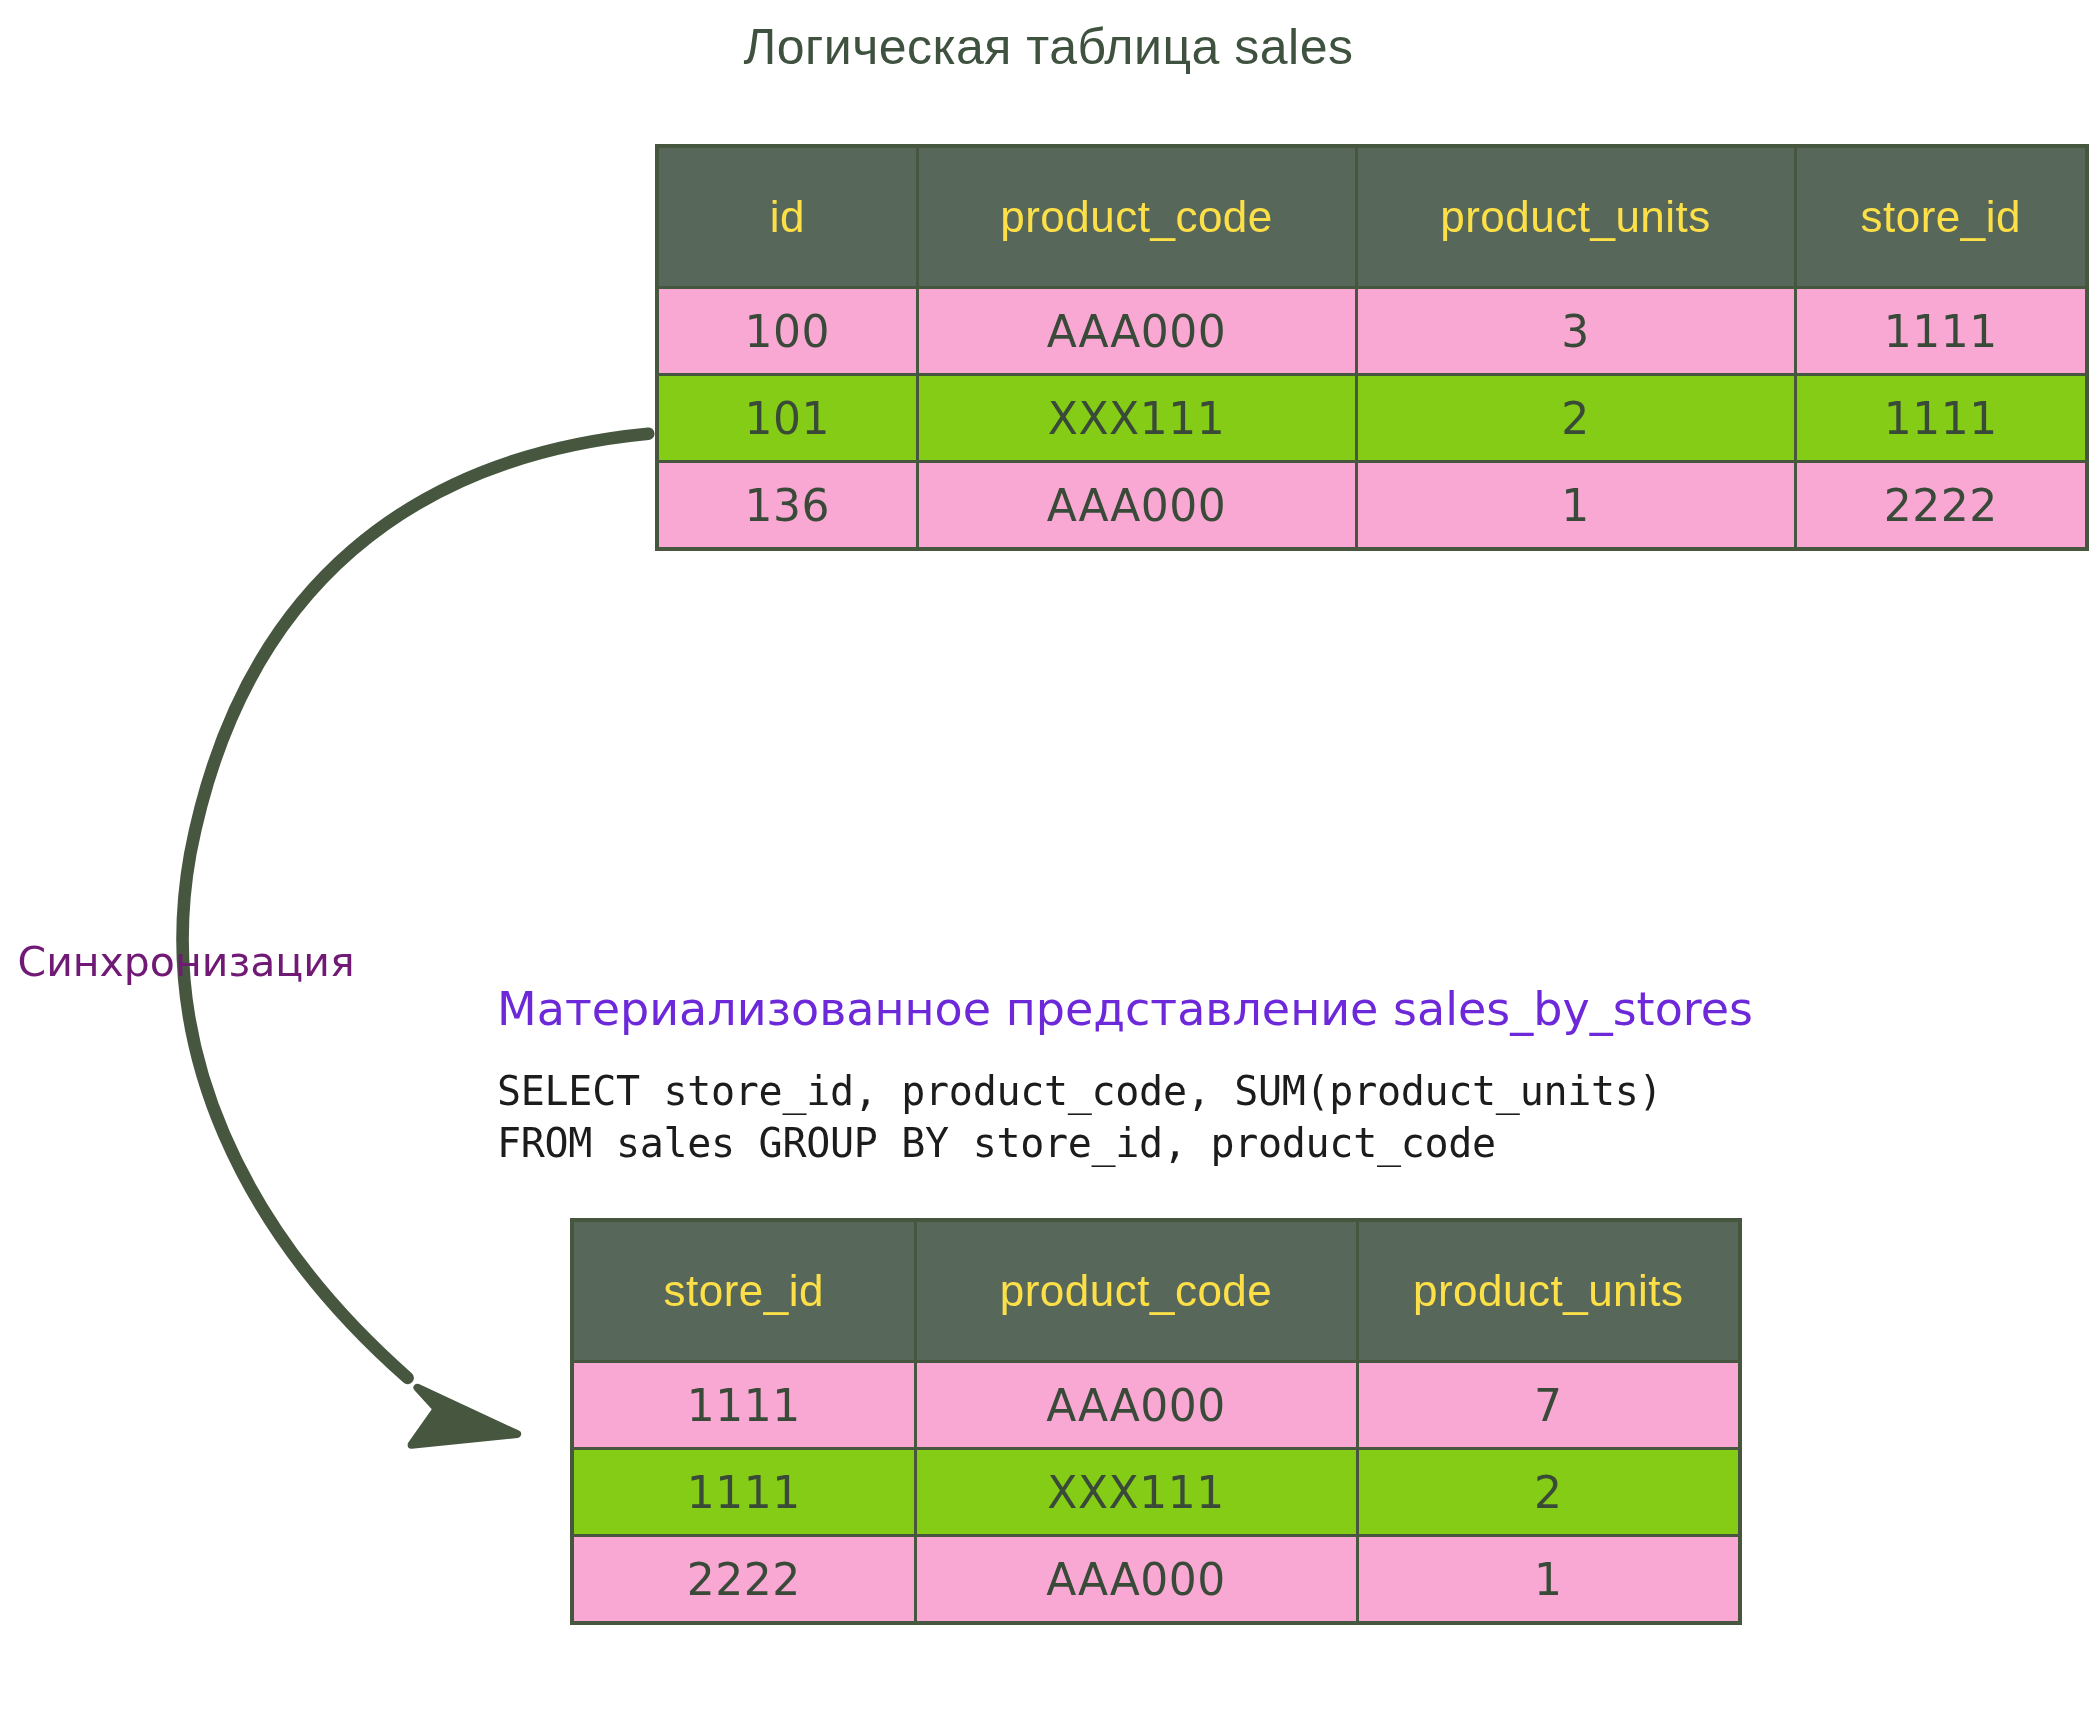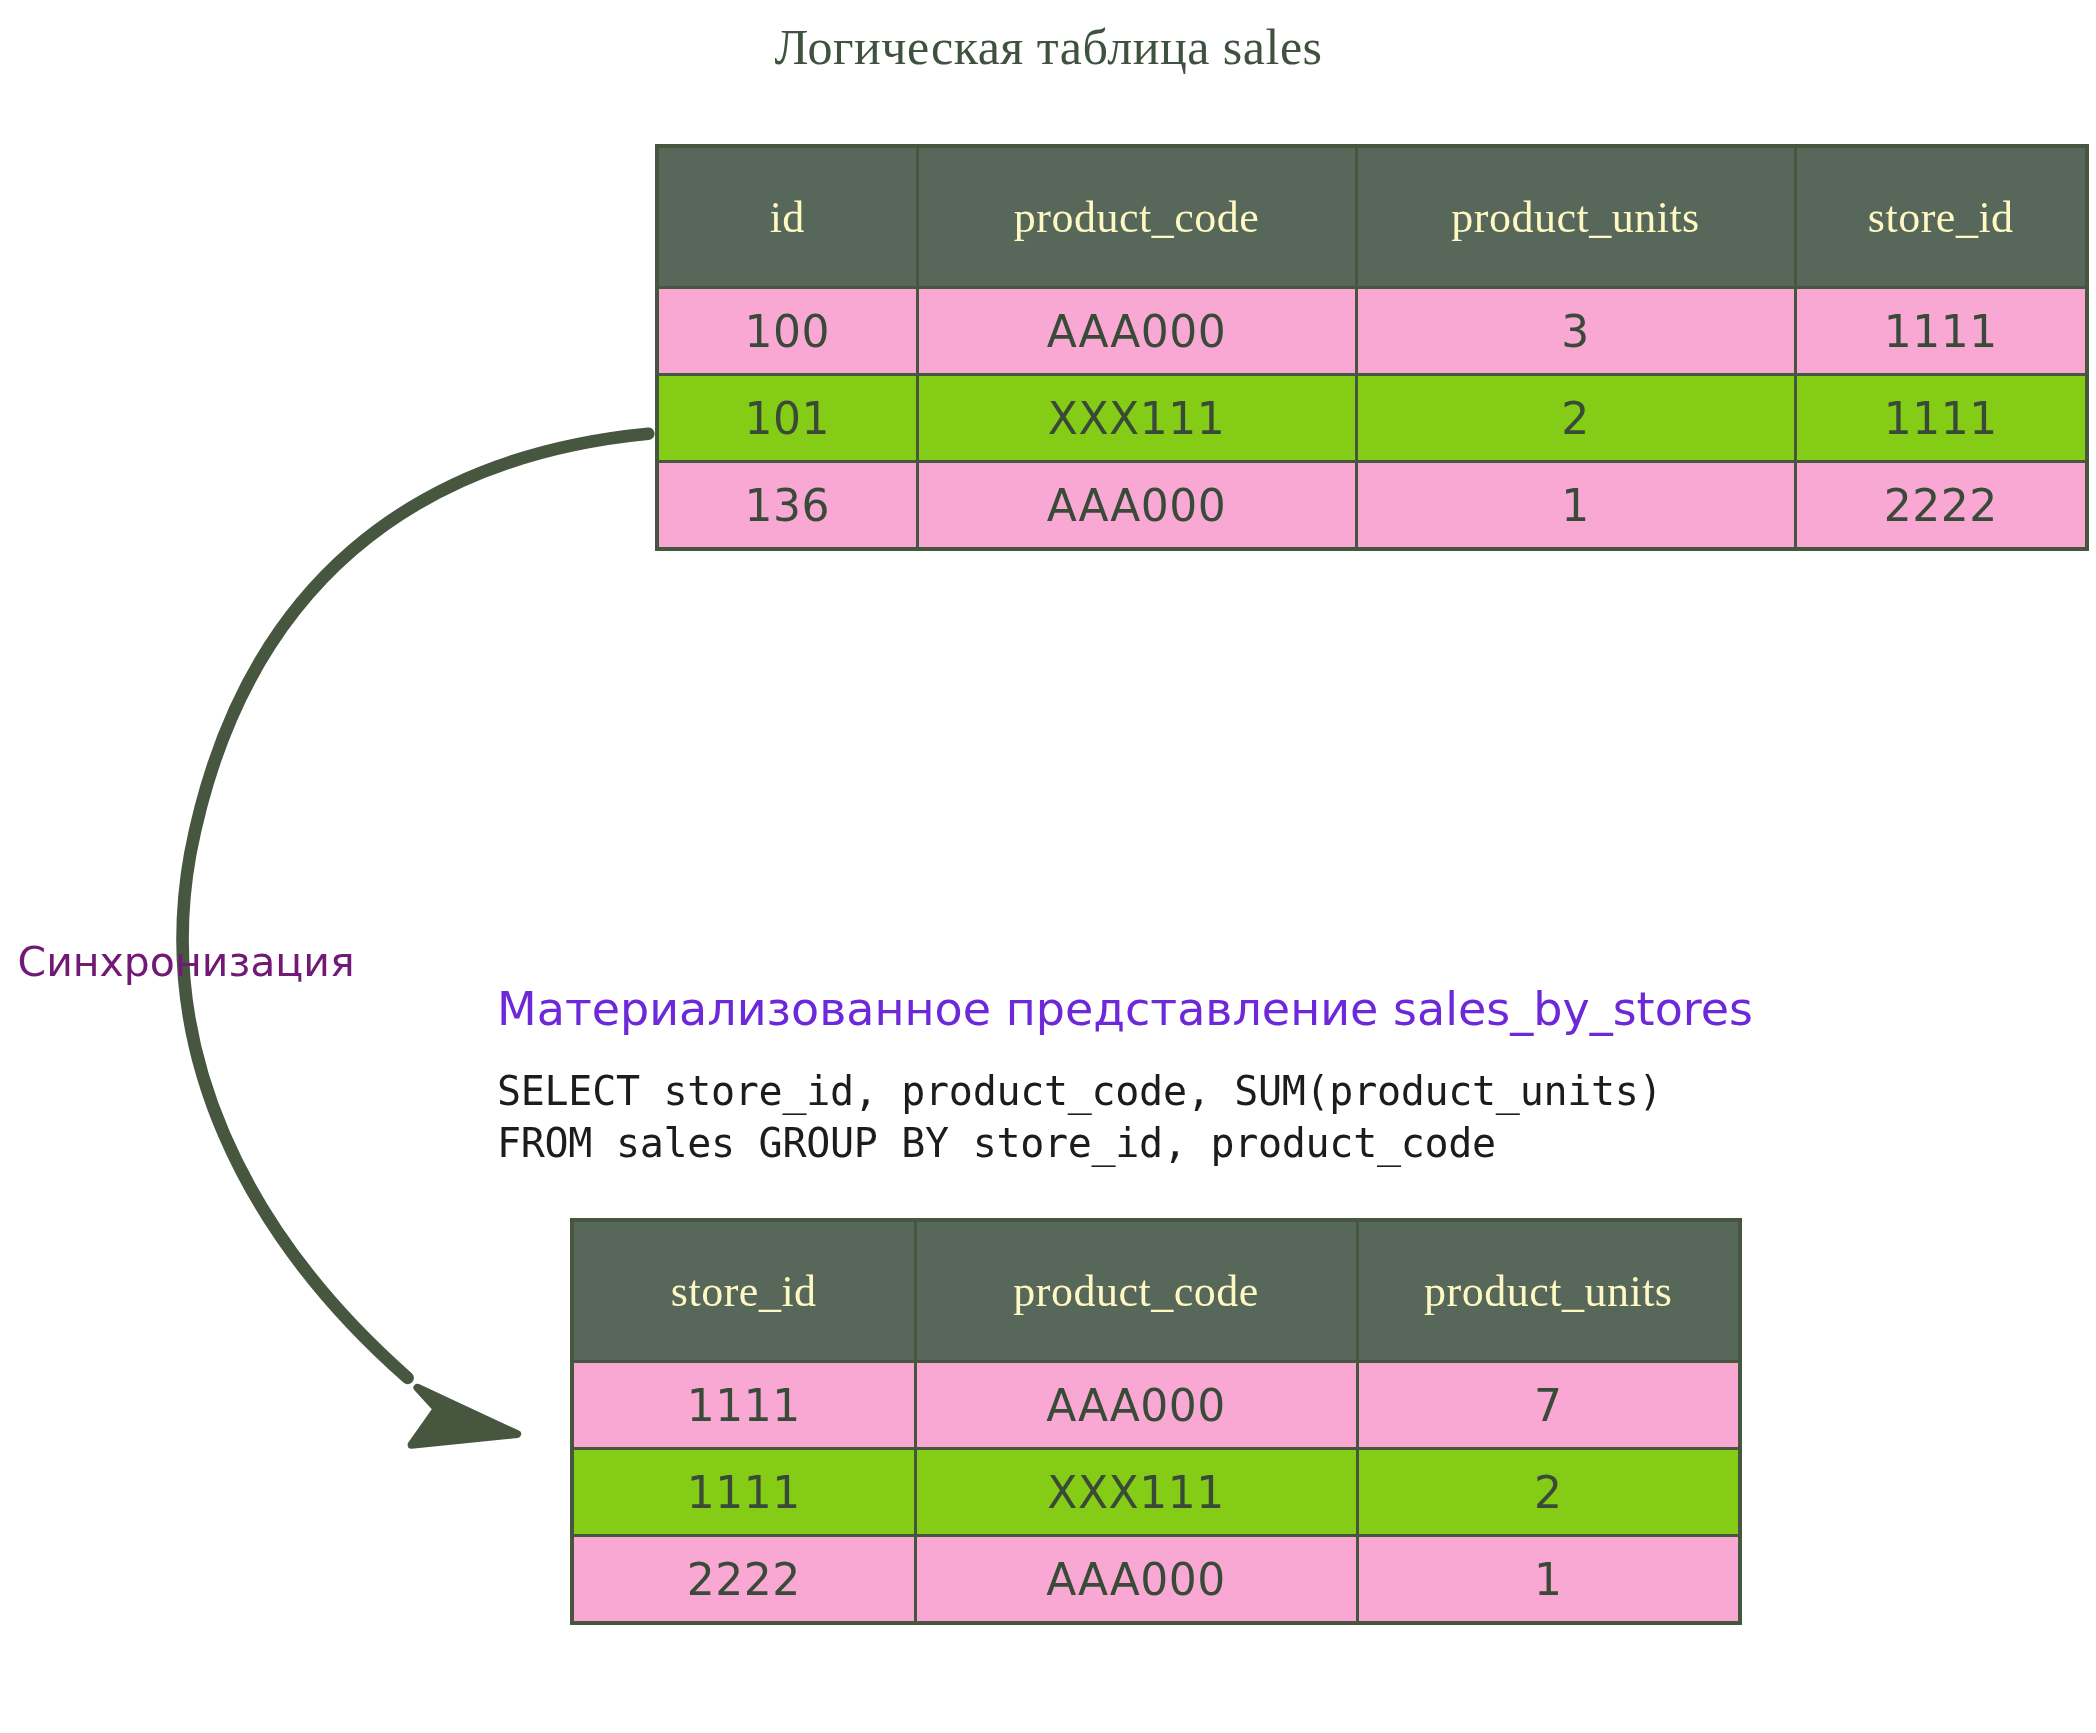--- a/index.html
+++ b/index.html
@@ -34,21 +34,21 @@
   
   .title-top {
     position: absolute;
     left: 0;
     top: 17.5px;
     width: 2097px;
     text-align: center;
     font-size: 50px;
     color: #3f513f;
     letter-spacing: 0.5px;
-    font-family: Liberation Serif, serif;
+    font-family: Liberation Sans, sans-serif;
     font-weight: 400;
   }
 
   .title-bottom {
     position: absolute;
     left: 497px;
     top: 982px;
     font-size: 46px;
     color: #6d28d9;
     white-space: nowrap;
@@ -92,24 +92,24 @@
   }
   .tbl td, .tbl th {
     border: 3.9px solid #46563f;
     text-align: center;
     vertical-align: middle;
     padding: 0;
     font-weight: 400;
   }
   .tbl thead th {
     background: #57685a;
-    color: #fef9c3;
+    color: #fde047;
     font-size: 44px;
     height: 138px;
-    font-family: Liberation Serif, serif;
+    font-family: Liberation Sans, sans-serif;
     letter-spacing: 0.5px;
   }
   .tbl tbody td {
     color: #3a4a38;
     font-size: 44px;
     height: 84px;
     background: #f9a8d4;
     font-family: "DejaVu Sans", sans-serif;
     letter-spacing: 0.5px;
   }

